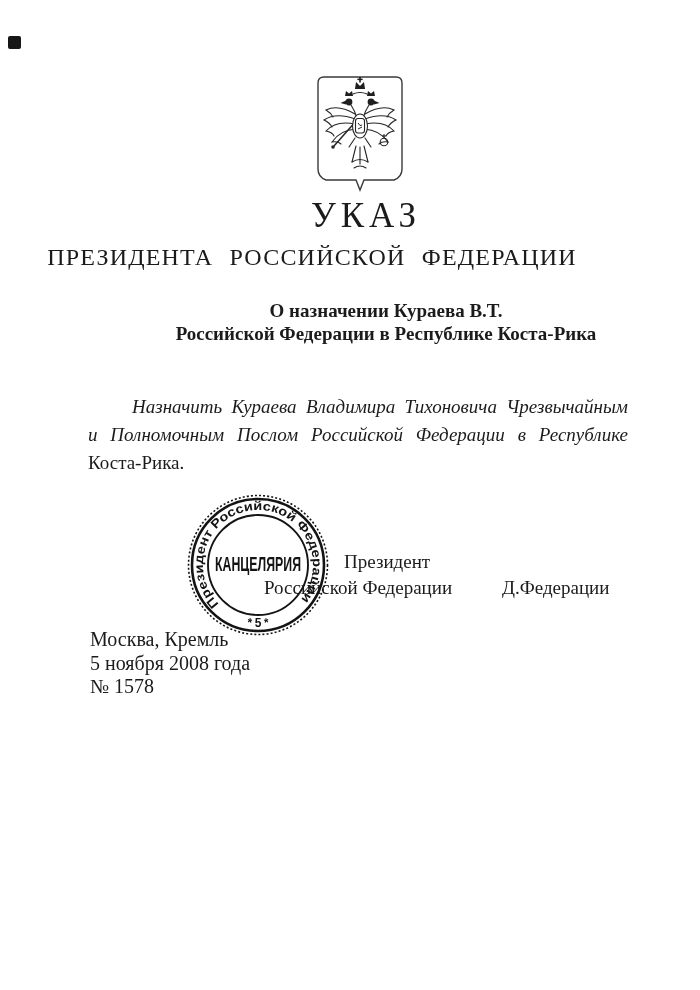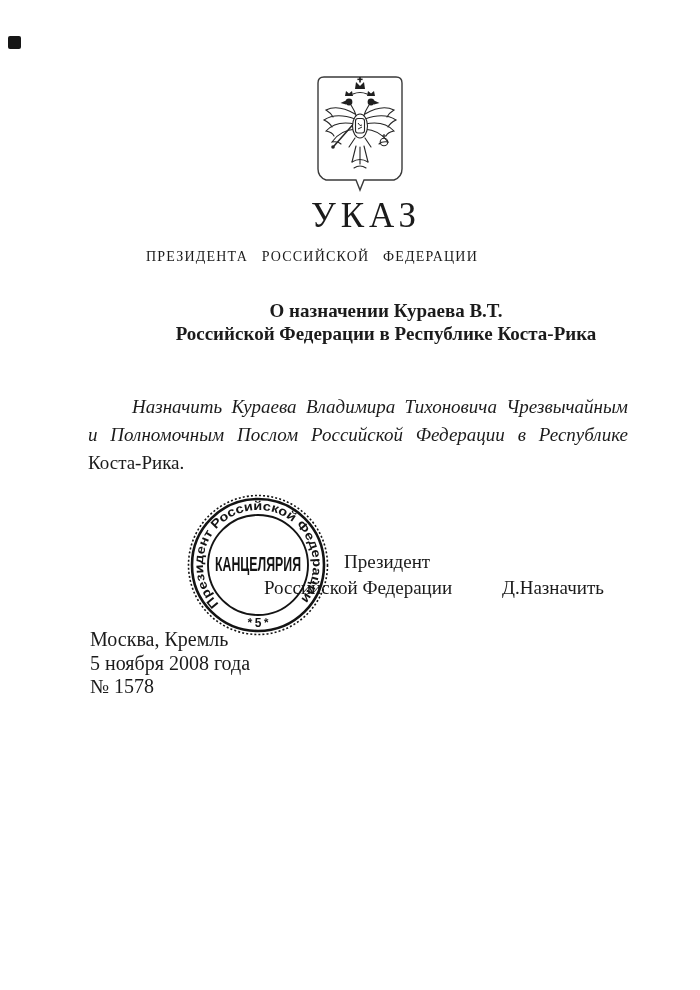--- a/index.html
+++ b/index.html
@@ -8,21 +8,21 @@
     font-family:"Liberation Serif",serif;color:#1b1b1b;overflow:hidden;
   }
   .corner-mark{position:absolute;left:8px;top:36px;width:13px;height:13px;background:#161616;border-radius:2px;}
   .coat{position:absolute;left:314px;top:74px;width:92px;height:126px;}
   .title{
     position:absolute;left:16px;top:197px;width:700px;margin:0;
     text-align:center;font-size:35px;font-weight:normal;letter-spacing:5px;line-height:38px;
   }
   .subtitle{
     position:absolute;left:0;top:244px;width:624px;text-align:center;
-    font-size:14px;letter-spacing:1.2px;word-spacing:9px;line-height:26px;
+    font-size:24px;letter-spacing:1.2px;word-spacing:9px;line-height:26px;
   }
   .subject{
     position:absolute;left:0;top:300px;width:700px;text-align:center;
     font-size:19px;font-weight:bold;line-height:22.5px;margin-left:36px;
   }
   .body-block{
     position:absolute;left:88px;top:393px;width:540px;
     font-size:19px;line-height:28px;
   }
   .jline{text-align:justify;text-align-last:justify;font-style:italic;}
@@ -99,21 +99,21 @@
 
   <div class="body-block">
     <div class="jline indent">Назначить Кураева Владимира Тихоновича Чрезвычайным</div>
     <div class="jline">и Полномочным Послом Российской Федерации в Республике</div>
     <div>Коста-Рика.</div>
   </div>
 
   <div class="sig">
     <span class="sig-t1">Президент</span>
     <span class="sig-t2">Российской Федерации</span>
-    <span class="sig-name">Д.Назначить</span>
+    <span class="sig-name">Д.Федерации</span>
   </div>
 
   <svg class="stamp" viewBox="0 0 156 156" xmlns="http://www.w3.org/2000/svg">
     <defs>
       <path id="ringPath" d="M39.1,116.9 A55,55 0 1,1 116.9,116.9" fill="none"></path>
       <path id="bottomPath" d="M47,131.7 A62,62 0 0,0 109,131.7" fill="none"></path>
     </defs>
     <circle cx="78" cy="78" r="69.5" fill="none" stroke="#141414" stroke-width="1.6" stroke-dasharray="2 2.1"></circle>
     <circle cx="78" cy="78" r="66" fill="none" stroke="#141414" stroke-width="2.6"></circle>
     <circle cx="78" cy="78" r="50" fill="none" stroke="#141414" stroke-width="1.9"></circle>

